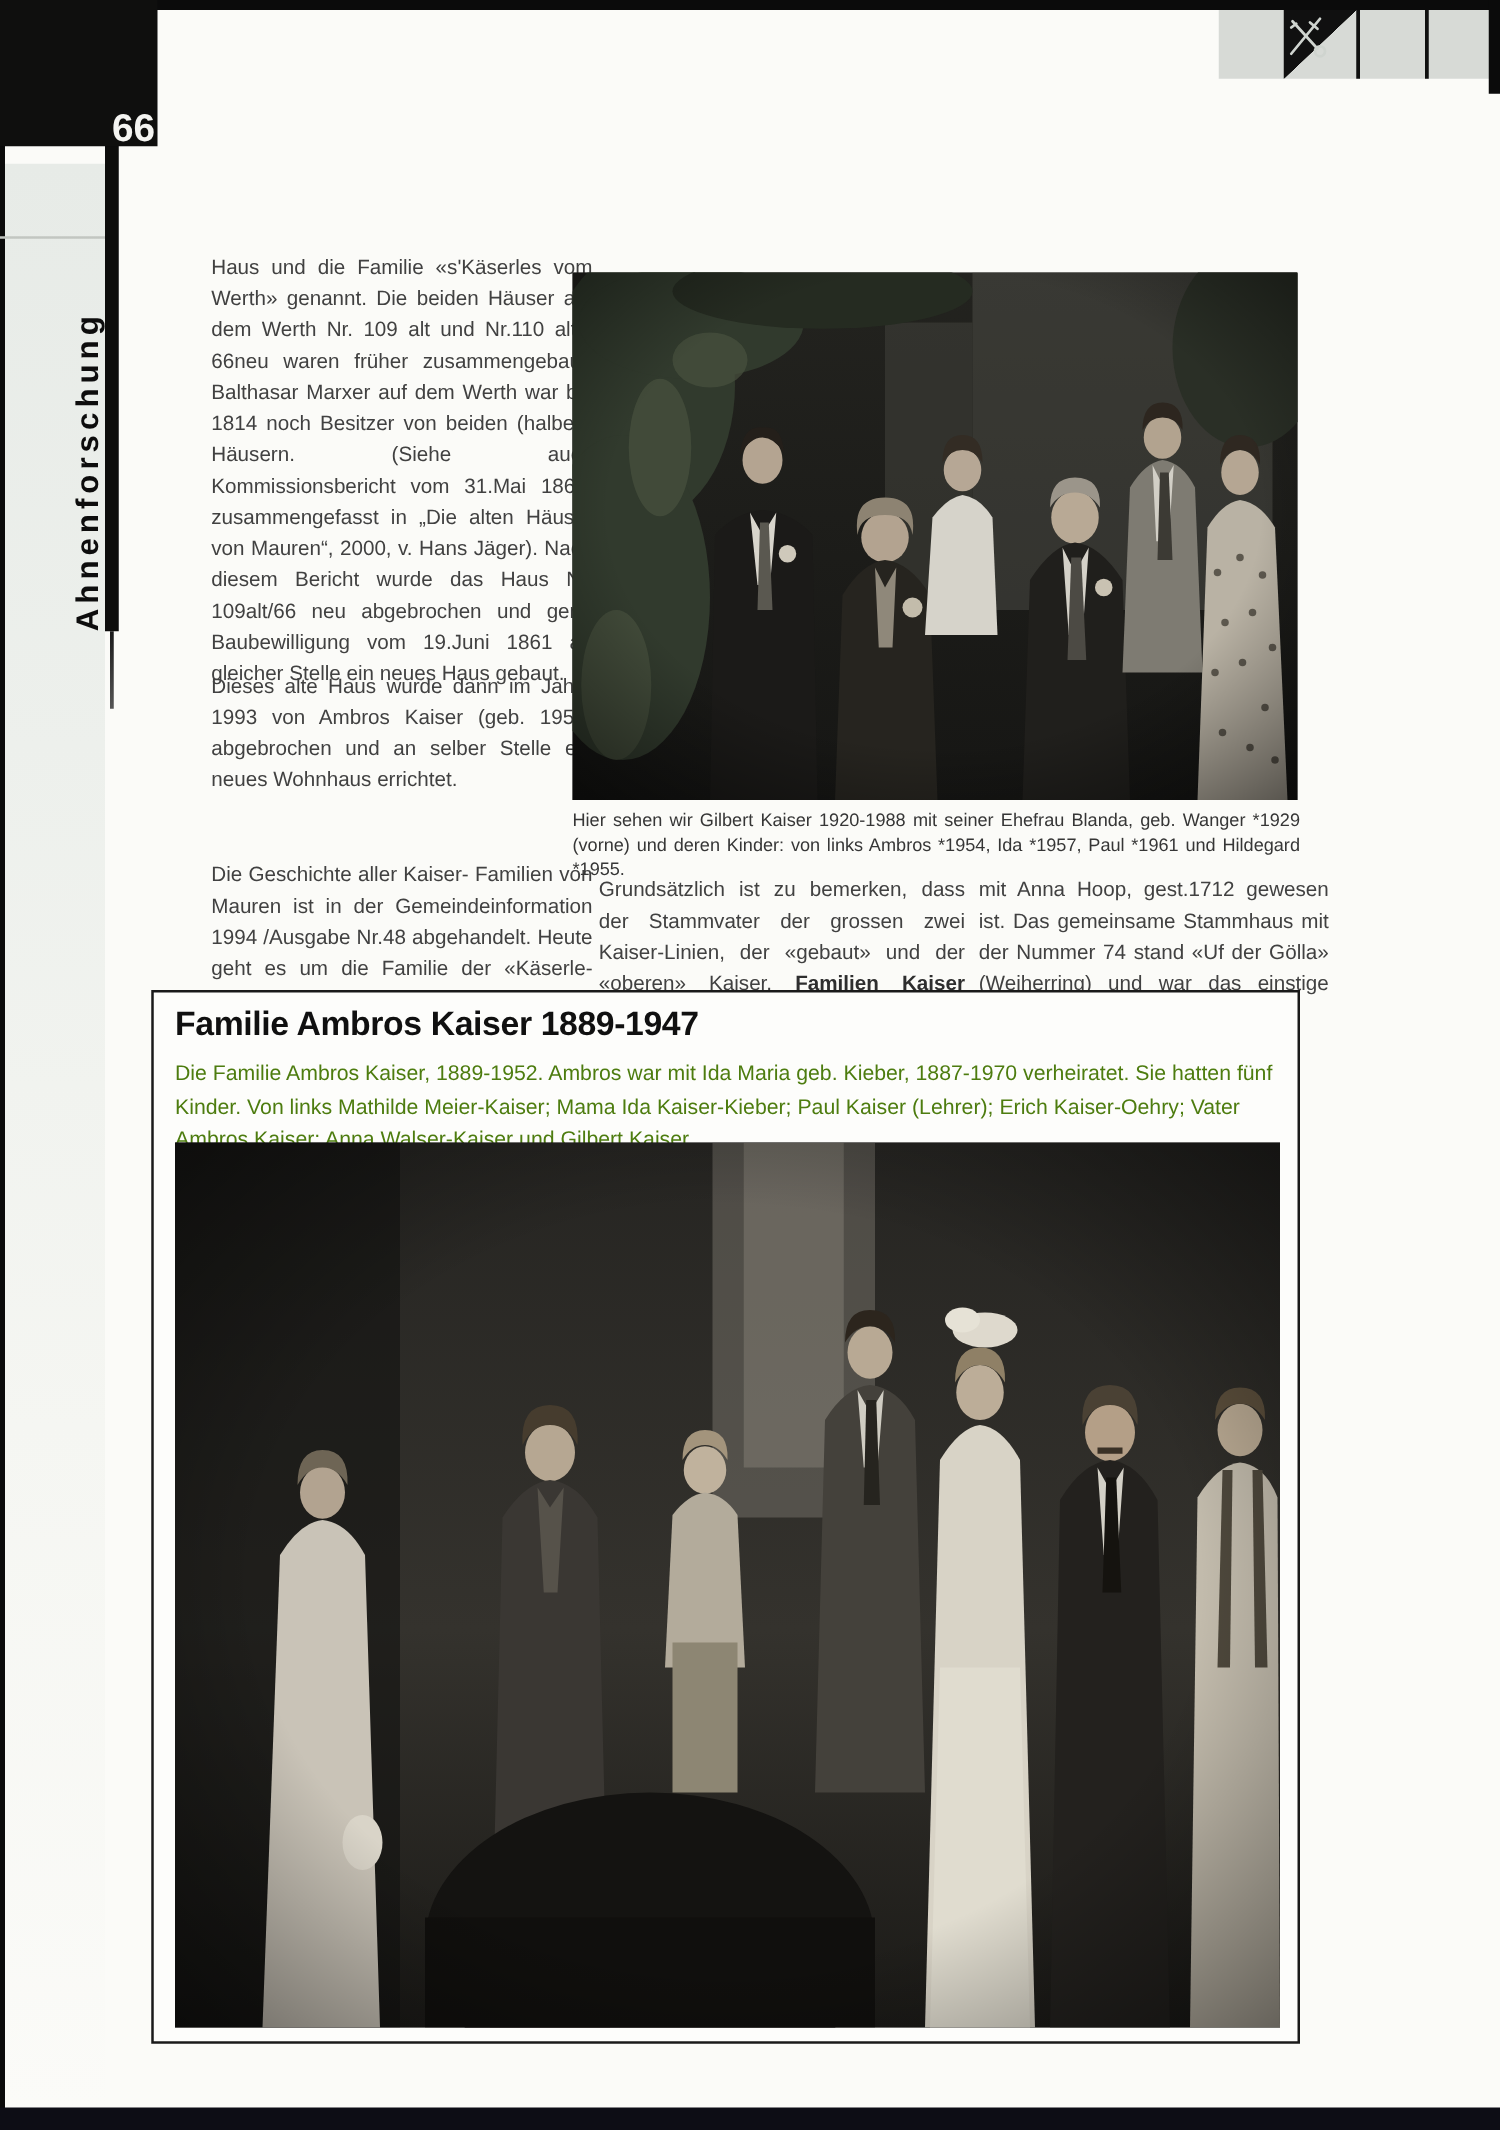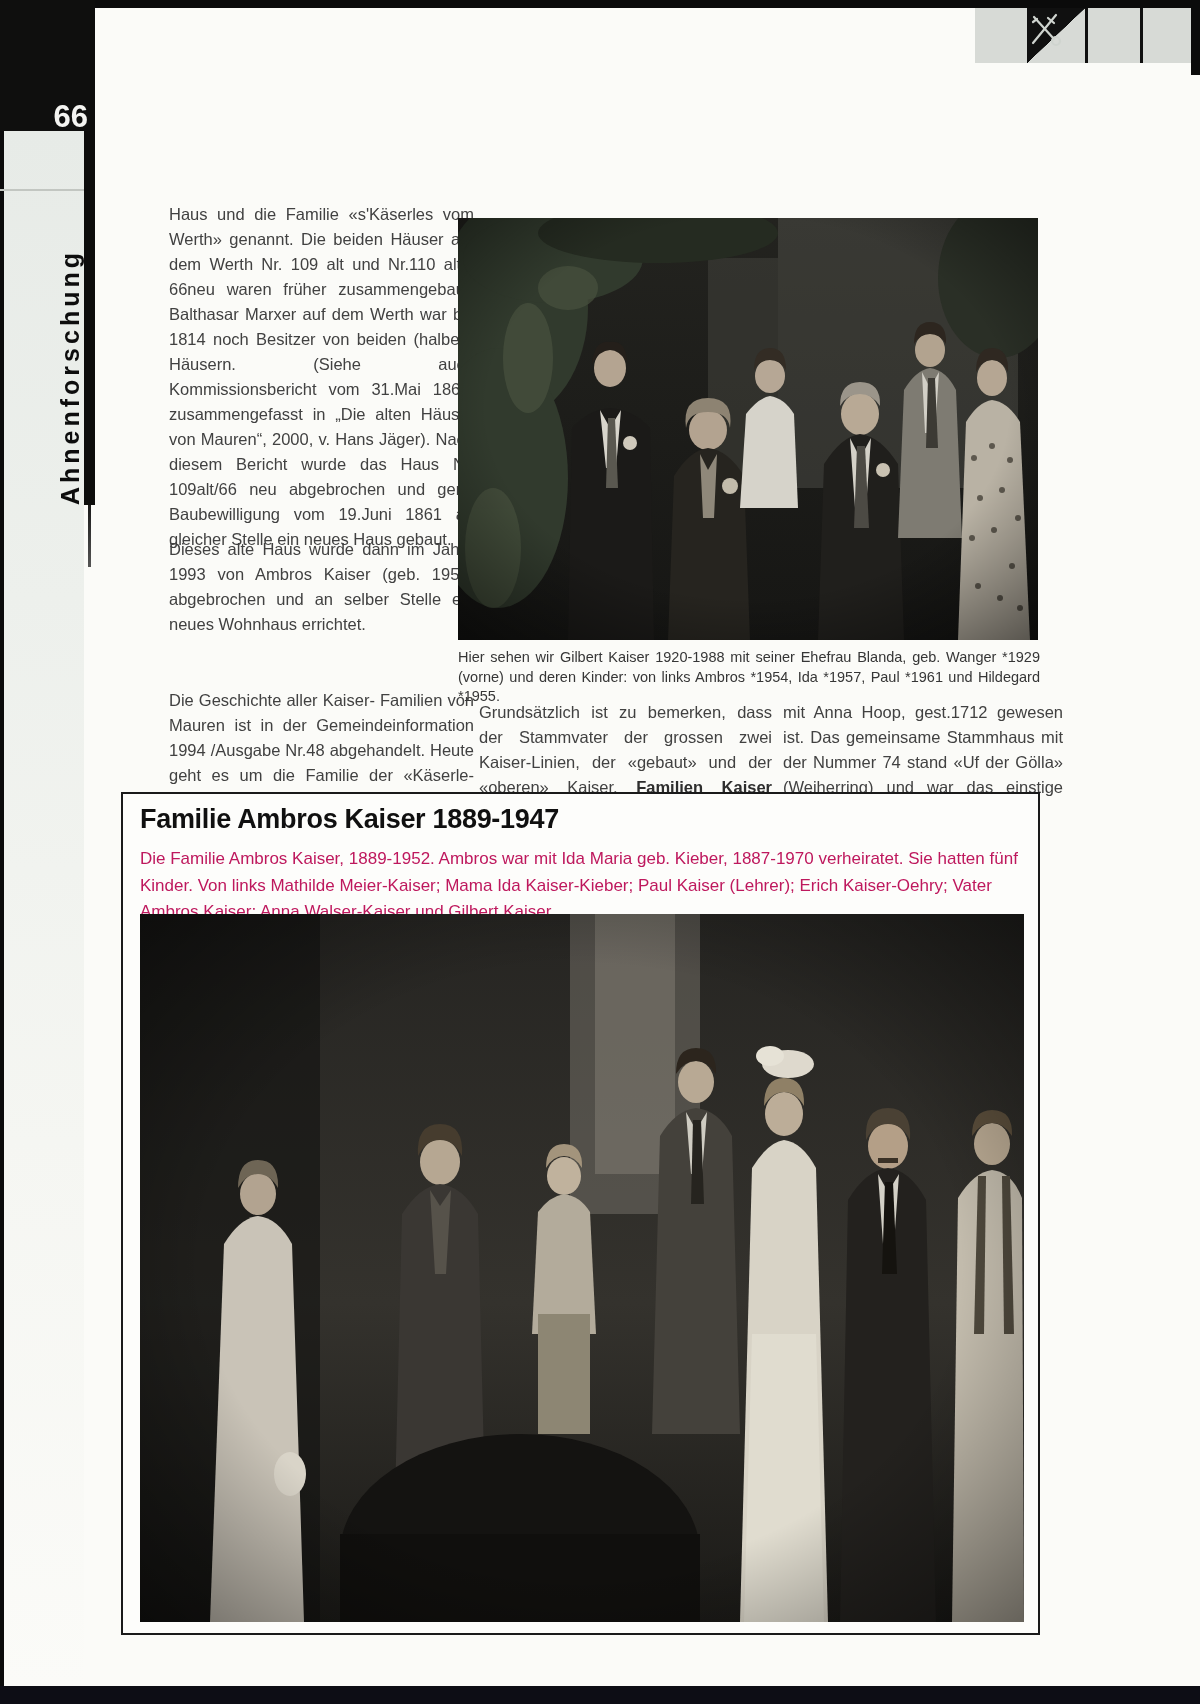--- a/index.html
+++ b/index.html
@@ -8,21 +8,21 @@
     width:1200px;height:1704px;
     background:#fbfbf8;
     font-family:"Liberation Sans", sans-serif;
     overflow:hidden;
     margin:0 auto;
   }
   
   .top-strip{position:absolute;left:0;top:0;width:1200px;height:8px;background:#0b0b0b;}
   .left-edge-strip{position:absolute;left:0;top:0;width:4px;height:1704px;background:#0b0b0b;}
   .bottom-strip{position:absolute;left:0;top:1686px;width:1200px;height:18px;background:#0d0d15;}
-  .corner-block{position:absolute;left:0;top:0;width:90px;height:131px;background:#0f0f0e;}
+  .corner-block{position:absolute;left:0;top:0;width:90px;height:117px;background:#0f0f0e;padding-left:36px;}
   .page-number{
     position:absolute;right:2px;bottom:-4px;
     color:#f4f4f1;font-weight:bold;font-size:31px;letter-spacing:0px;
   }
   .sidebar-bg{
     position:absolute;left:4px;top:131px;width:80px;height:1555px;
     background:linear-gradient(to bottom,#e7ebe7 0%,#edf0ec 30%,#f5f6f2 65%,#fbfbf8 100%);
   }
   .sidebar-rule{position:absolute;left:0;top:189px;width:84px;height:2px;background:#c2c6c1;}
   .side-black-bar{position:absolute;left:84px;top:0;width:11px;height:505px;background:#0d0d0c;}
@@ -71,21 +71,21 @@
   .feature-box{
     position:absolute;left:121px;top:792px;width:919px;height:843px;
     border:2.5px solid #1a1a1a;background:#fdfdfb;box-sizing:border-box;
   }
   .feature-title{
     position:absolute;left:17px;top:10px;
     font-weight:bold;font-size:27px;letter-spacing:-0.3px;color:#101010;
   }
   .feature-desc{
     position:absolute;left:17px;top:52px;width:886px;
-    font-size:17px;line-height:26.5px;color:#be185d;text-align:left;
+    font-size:17px;line-height:26.5px;color:#4d7c0f;text-align:left;
   }
   .photo2{
     position:absolute;left:17px;top:120px;width:884px;height:708px;
     background:#201f1d;
   }
 </style>
 </head>
 <body>
 
 <div class="page">

